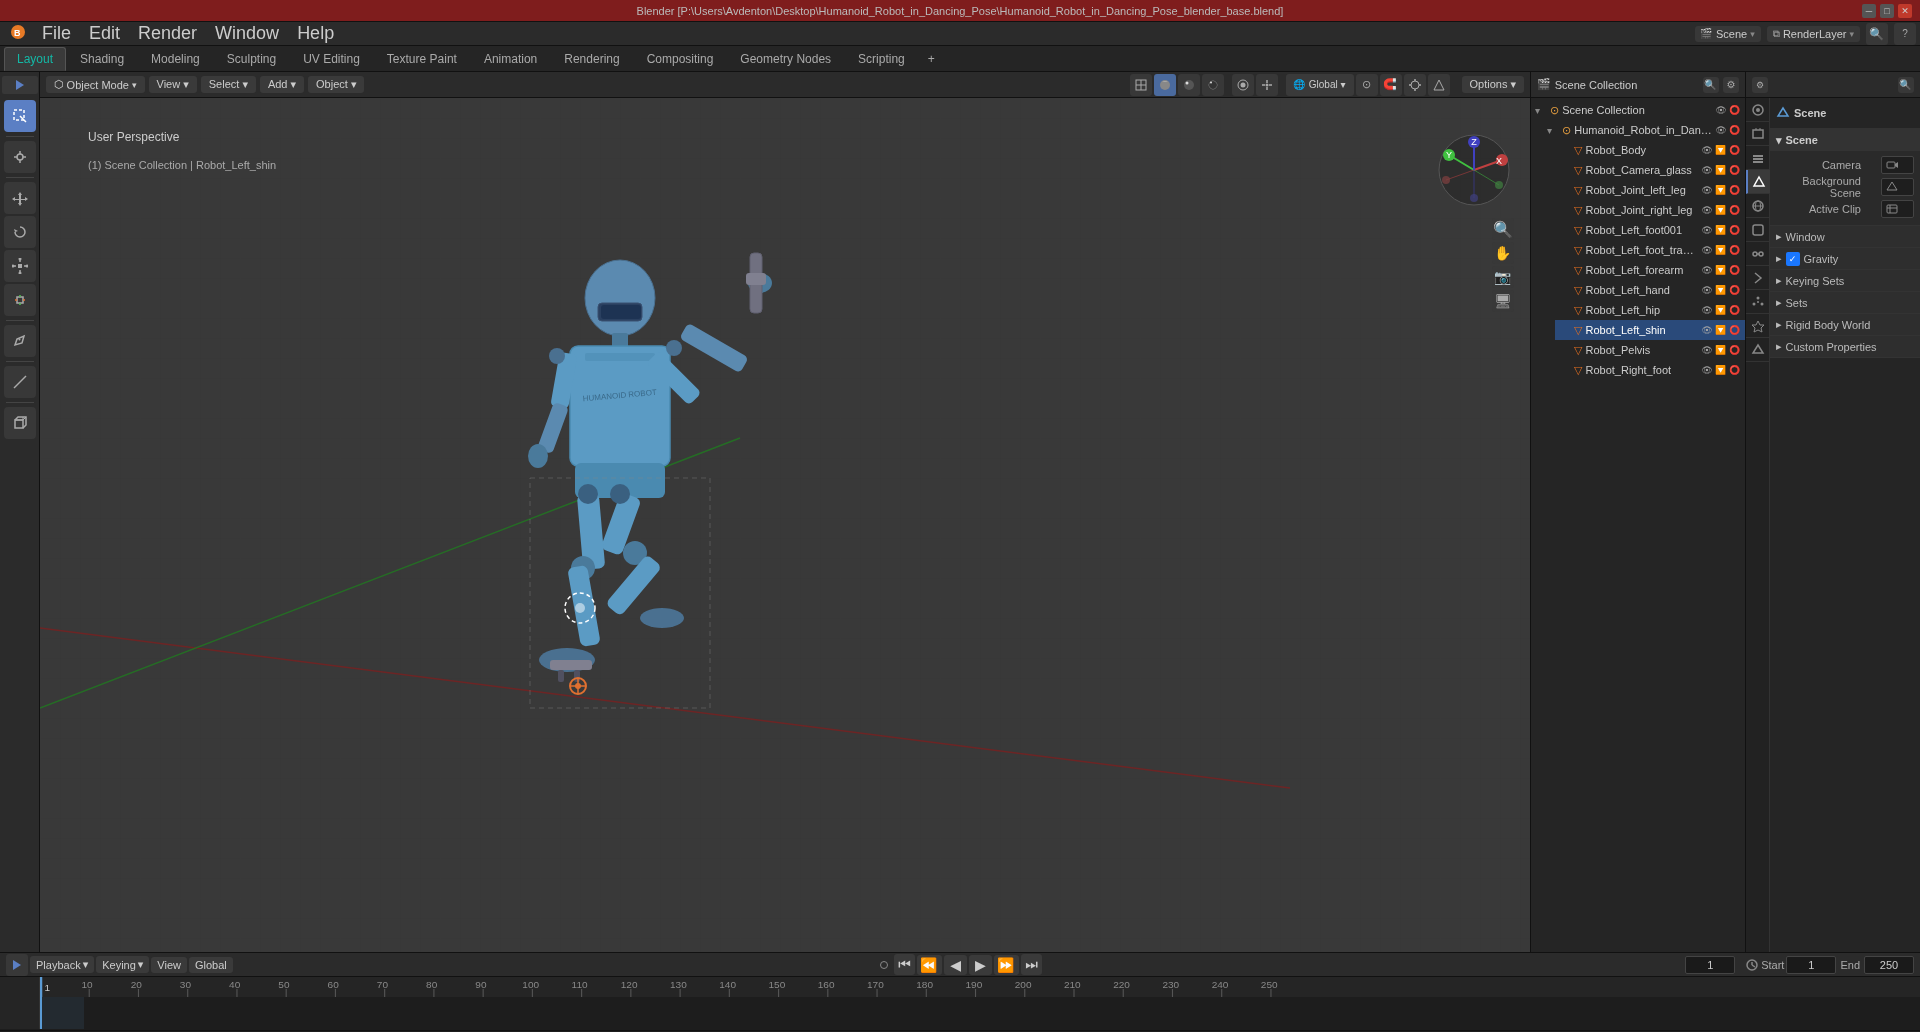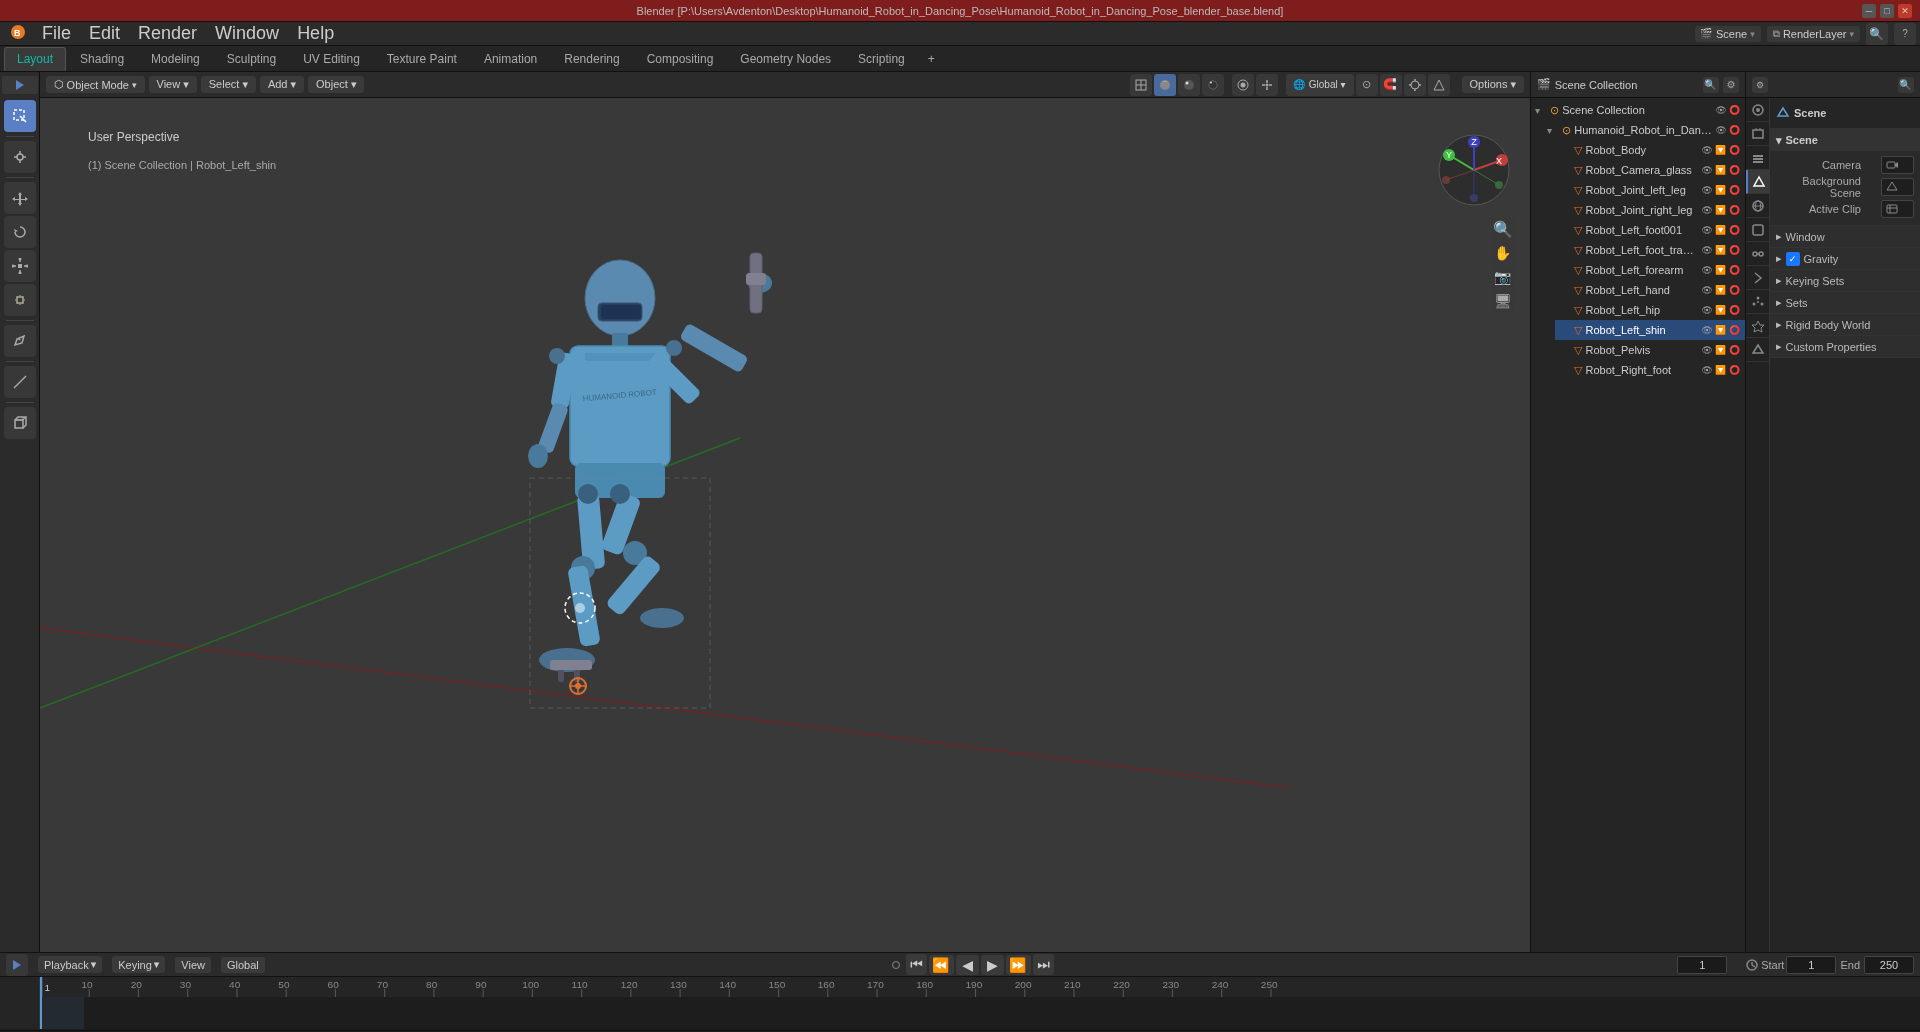--- a/index.html
+++ b/index.html
@@ -292,21 +292,21 @@
       border-top: 1px solid #111;
       display: flex;
       flex-direction: column;
     }
     #timeline-header {
       height: 24px;
       background: #2b2b2b;
       display: flex;
       align-items: center;
       padding: 0 6px;
-      gap: 10px;
+      gap: 2px;
       border-bottom: 1px solid #111;
     }
 
     .tl-btn {
       padding: 2px 6px;
       background: #3a3a3a;
       border-radius: 3px;
       font-size: 11px;
       color: #ccc;
       cursor: pointer;

